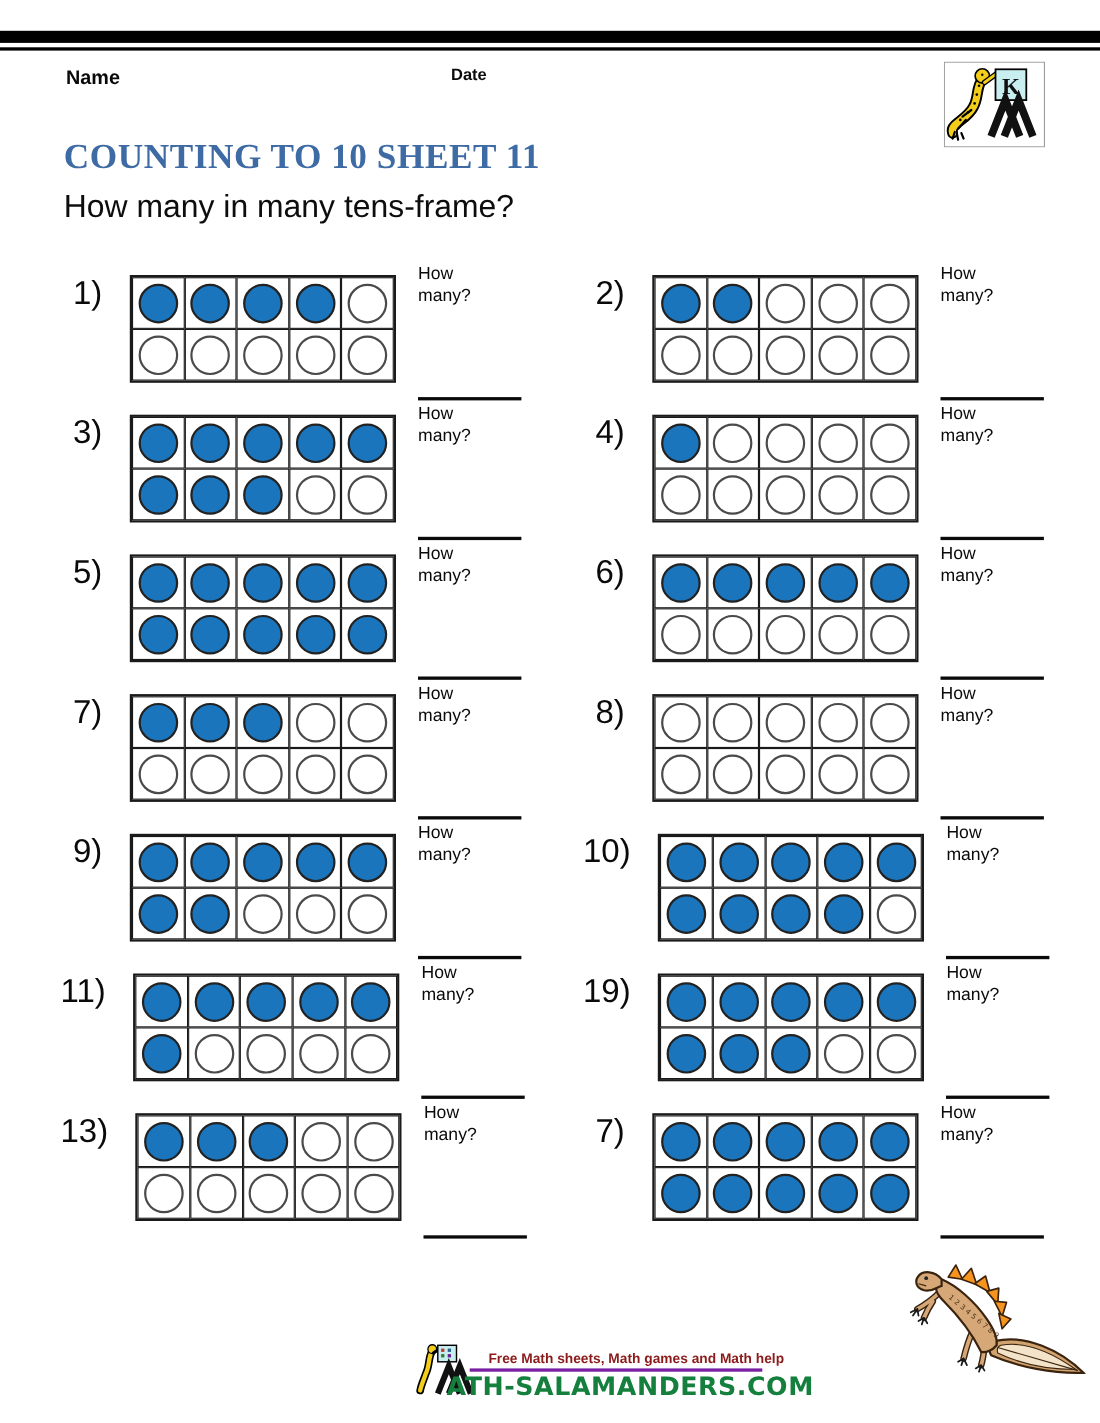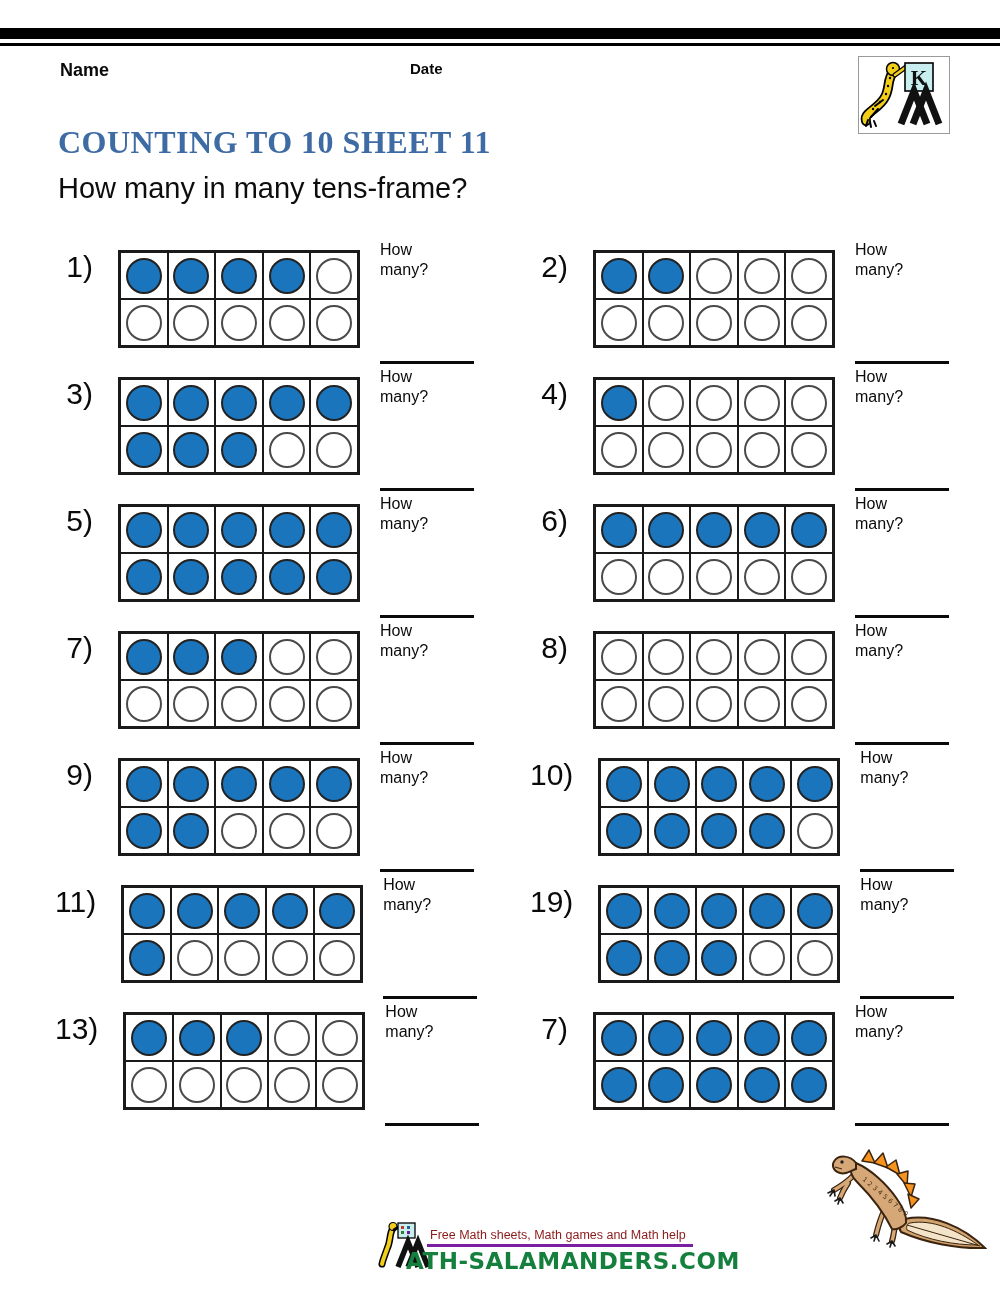--- a/index.html
+++ b/index.html
@@ -34,21 +34,21 @@
   }
   .cell{border:1px solid #1a1a1a;display:flex;align-items:center;justify-content:center;}
   .dot{width:36px;height:36px;border-radius:50%;box-sizing:border-box;}
   .dot.filled{background:var(--dot-blue,#1B75BC);border:2px solid #222;}
   .dot.empty{background:#fff;border:2px solid #4a4a4a;}
   .side{position:relative;width:100px;height:96px;margin-left:20px;flex:0 0 auto;}
   .howmany{position:absolute;top:-10px;left:0;width:100%;font-size:16px;line-height:20px;font-weight:500;}
   .answer-line{position:absolute;top:111px;left:0;width:94px;height:3px;background:#0a0a0a;}
 
   .footer-logo{position:absolute;left:378px;top:1221px;}
-  .footer-tagline{position:absolute;left:430px;top:1228px;font-size:12.5px;font-weight:400;color:var(--tag-red,#8B1A1A);white-space:nowrap;}
+  .footer-tagline{position:absolute;left:444px;top:1228px;font-size:12.5px;font-weight:700;color:var(--tag-red,#8B1A1A);white-space:nowrap;}
   .footer-rule{position:absolute;left:427px;top:1244px;width:266px;height:3px;background:var(--rule-purple,#7B1FA2);}
   .footer-site{position:absolute;left:406px;top:1248px;font-size:23px;font-weight:700;letter-spacing:0.5px;color:#15803d;font-family:"DejaVu Sans",sans-serif;white-space:nowrap;}
   .newt{position:absolute;left:812px;top:1143px;}
 </style>
 </head>
 <body>
 
 <div class="topbar-thick"></div>
 <div class="topbar-thin"></div>
 

